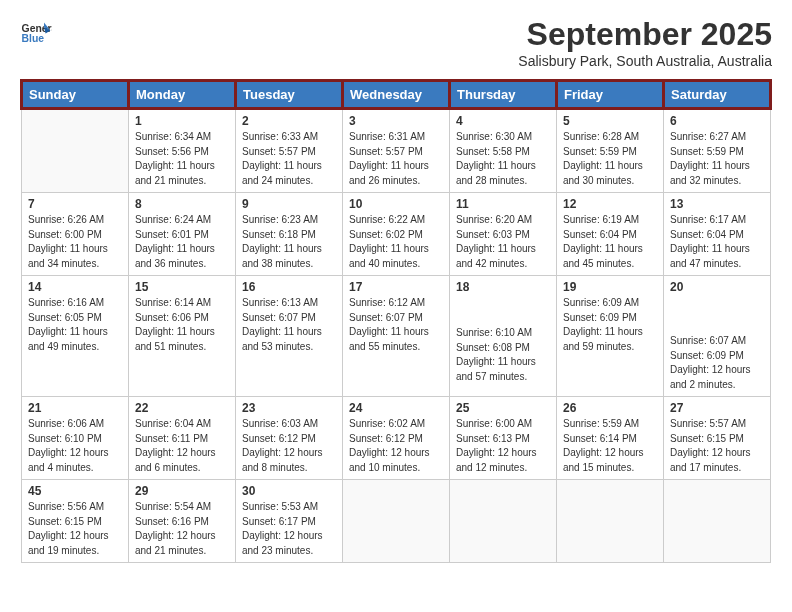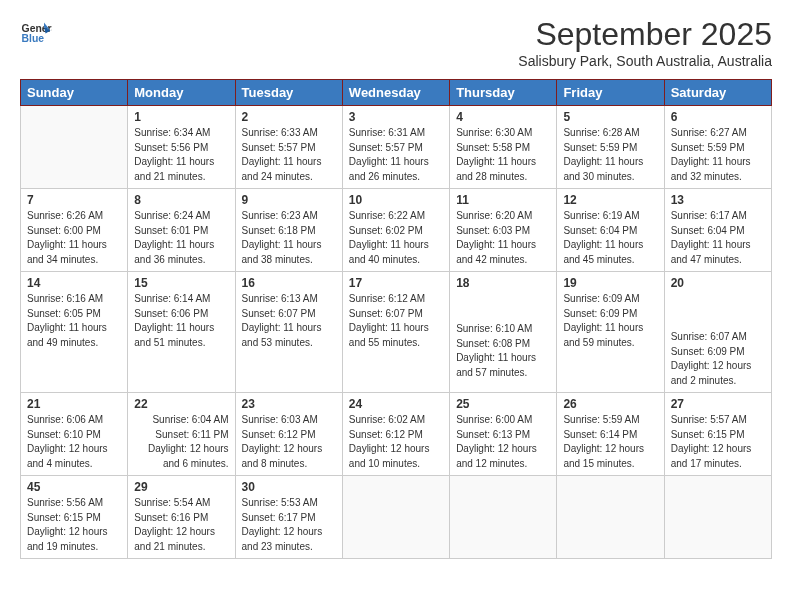--- a/index.html
+++ b/index.html
@@ -23,39 +23,39 @@
     }
     .logo-icon {
       width: 32px;
       height: 32px;
     }
     .title-area {
       text-align: right;
     }
     .month-title {
       font-size: 32px;
-      font-weight: normal;
+      font-weight: bold;
       color: #333;
     }
     .subtitle {
       font-size: 14px;
       color: #333;
     }
     .calendar {
       width: 100%;
       border-collapse: collapse;
       border: 1px solid #ccc;
     }
     .calendar th {
       background-color: #3a7abf;
       color: white;
       text-align: left;
       padding: 5px 6px;
       font-size: 13px;
-      border: 1px solid #7f1d1d;
+      border: 3px solid #7f1d1d;
     }
     .calendar td {
       vertical-align: top;
       border: 1px solid #ccc;
       padding: 4px 6px;
       width: calc(100% / 7);
       min-height: 80px;
       font-size: 10.5px;
       color: #333;
       background: #fff;
@@ -256,21 +256,21 @@
       <tr>
         <td>
           <span class="day-number">21</span>
           <div class="day-info" style="white-space: pre-line;">Sunrise: 6:06 AM
 Sunset: 6:10 PM
 Daylight: 12 hours
 and 4 minutes.</div>
         </td>
         <td>
           <span class="day-number">22</span>
-          <div class="day-info" style="white-space: pre-line; text-align: right;">Sunrise: 6:04 AM
+          <div class="day-info" style="white-space: pre-line;">Sunrise: 6:04 AM
 Sunset: 6:11 PM
 Daylight: 12 hours
 and 6 minutes.</div>
         </td>
         <td>
           <span class="day-number">23</span>
           <div class="day-info" style="white-space: pre-line;">Sunrise: 6:03 AM
 Sunset: 6:12 PM
 Daylight: 12 hours
 and 8 minutes.</div>

